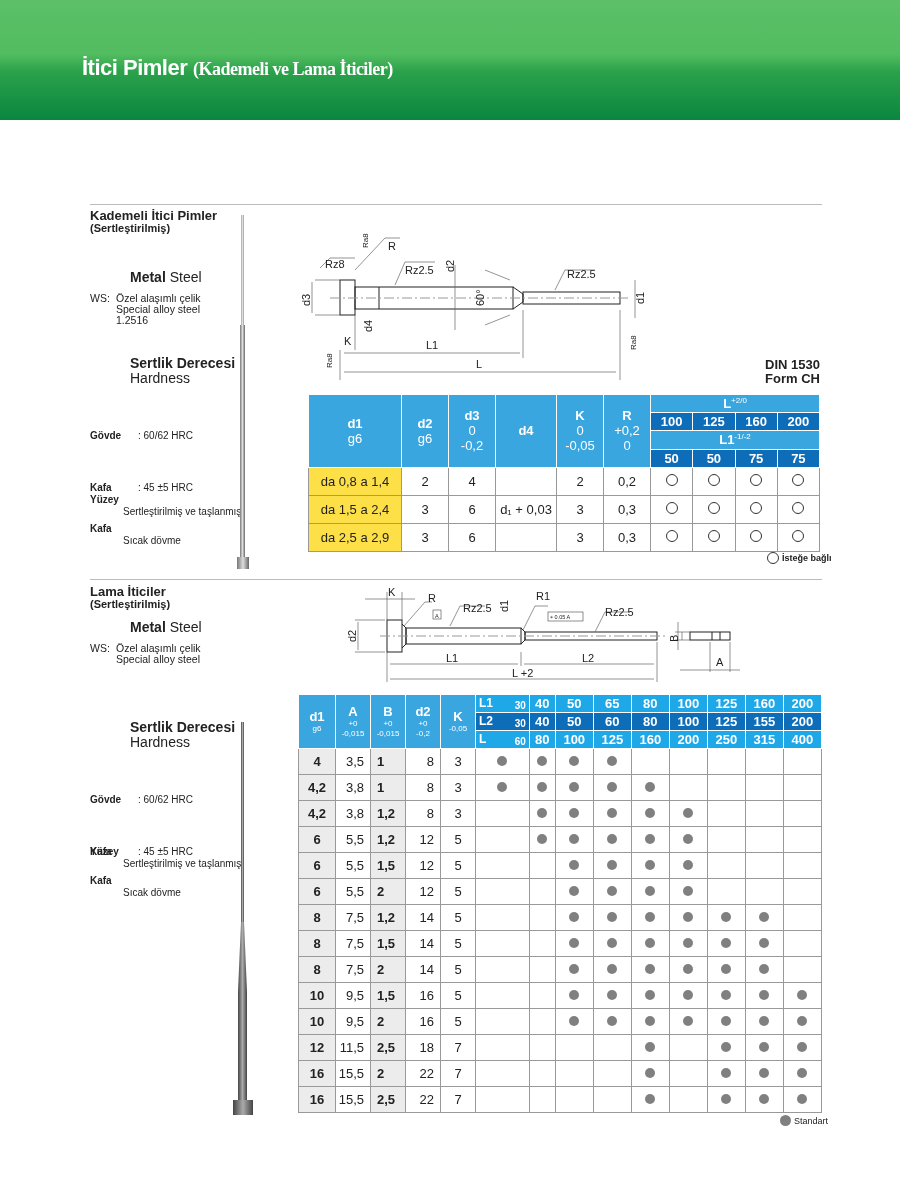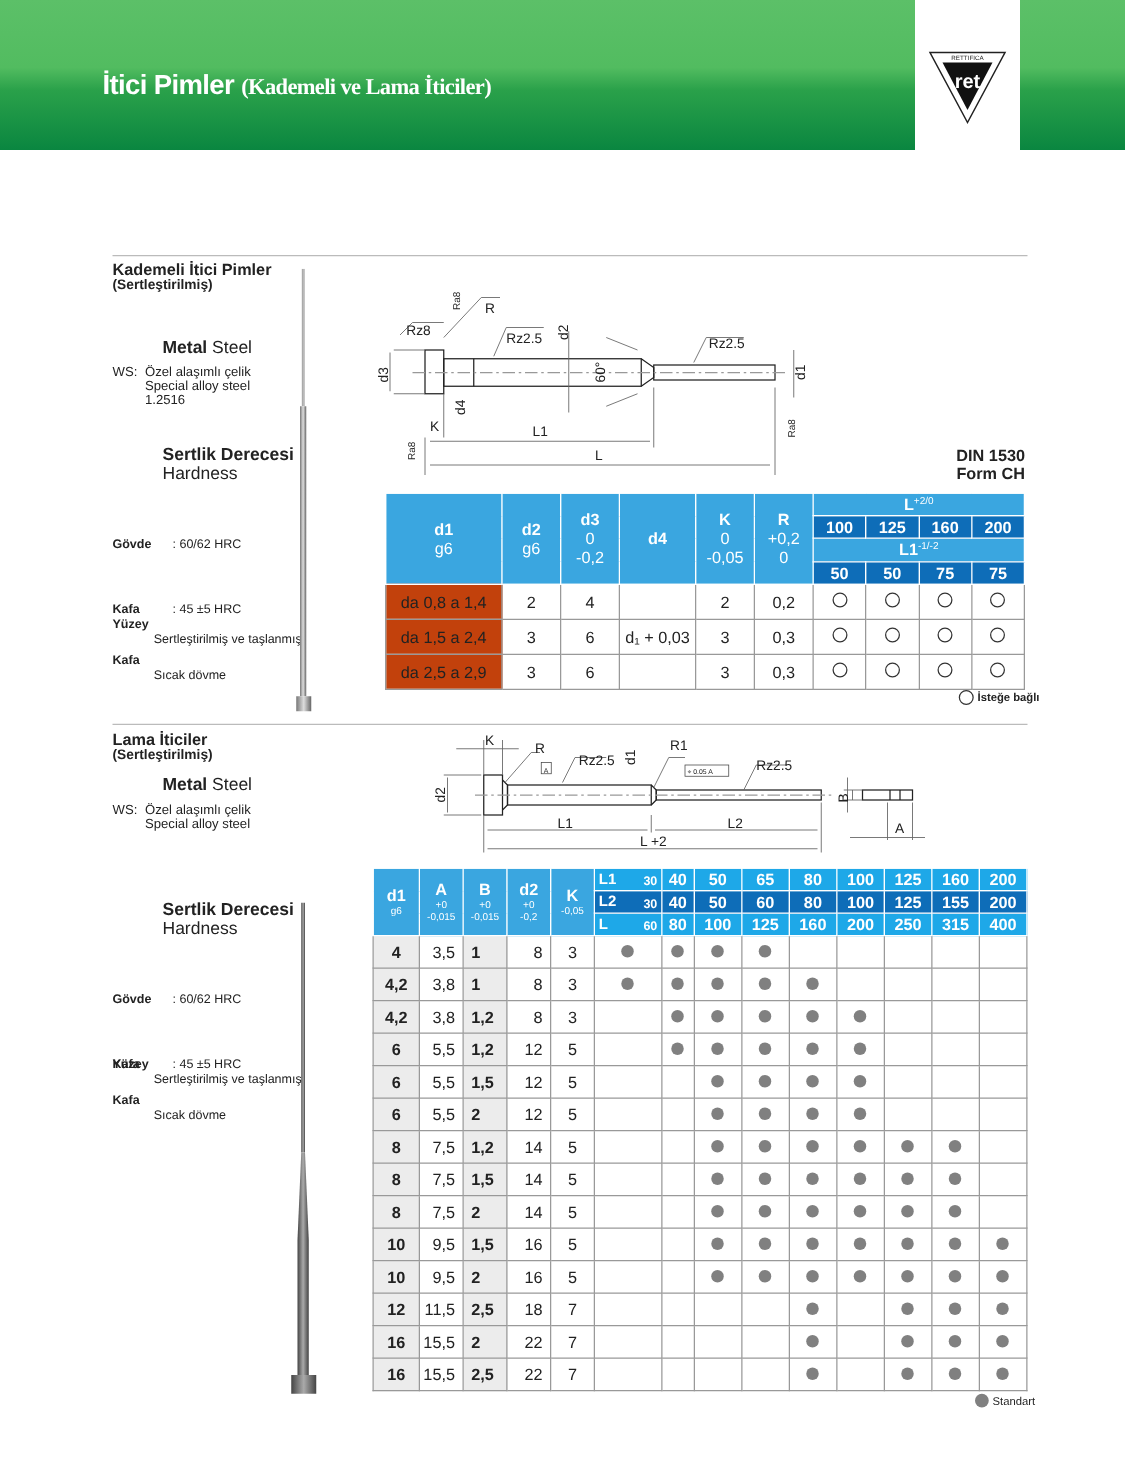--- a/index.html
+++ b/index.html
@@ -19,49 +19,41 @@
   .side .val{font-size:10px;}
   .side .sm{font-size:10px;line-height:11px;margin-left:33px;}
   .ws{display:flex;font-size:10.5px;line-height:11px;}
   .ws .k{width:26px;}
   .pin{position:absolute;}
   table{border-collapse:collapse;position:absolute;}
   .t1 td,.t1 th{border:1px solid #999;text-align:center;font-size:13px;}
   .t1 th{background:#3aa6e0;color:#fff;font-weight:bold;border-color:#fff;}
   .t1 th.dk{background:#0e6db8;}
   .t1 .thsub{font-weight:normal;font-size:13px;}
-  .t1 td.first{background:#c2410c;}
+  .t1 td.first{background:#fde047;}
   .circle{display:inline-block;width:10px;height:10px;border:1px solid #333;border-radius:50%;}
   .t2 td,.t2 th{border:1px solid #999;text-align:center;font-size:13px;padding:0;}
   .t2 th{background:#3aa6e0;color:#fff;font-weight:bold;border-color:#fff;}
   .t2 th.dk{background:#0e6db8;}
   .t2 th.lt{background:#1ea8e8;}
   .t2 td.first{background:#ececec;font-weight:bold;}
   .t2 td.bcol{background:#ececec;font-weight:bold;text-align:left;padding-left:6px;}
   .dot{display:inline-block;width:10px;height:10px;border-radius:50%;background:#808080;}
   .tol{font-size:8px;font-weight:normal;line-height:10px;}
   .legend{position:absolute;font-size:9px;display:flex;align-items:center;gap:3px;}
   .din{position:absolute;right:80px;top:358px;text-align:right;font-weight:bold;font-size:13px;line-height:14px;}
   svg text{font-family:"Liberation Sans",sans-serif;}
 </style>
 </head>
 <body>
 
 <div class="header">
   <div class="header-title">
     <span>İtici Pimler</span>
     <span class="sub">(Kademeli ve Lama İticiler)</span>
-  </div>
-  <div class="logo-box">
-    <svg width="64" height="60" viewBox="0 0 64 60">
-      <polygon points="2,2 62,2 32,58" fill="#fff" stroke="#222" stroke-width="1.2"></polygon>
-      <polygon points="12,10 52,10 32,48" fill="#111"></polygon>
-      <text x="32" y="8" font-size="5" text-anchor="middle" fill="#222">RETTIFICA</text>
-      <text x="32" y="30" font-size="16" font-weight="bold" text-anchor="middle" fill="#fff">ret</text>
-    </svg>
   </div>
 </div>
 
 <div class="rule" style="top:204px;"></div>
 
 <div class="side" style="top:209px;">
   <div class="h">Kademeli İtici Pimler</div>
   <div class="h2">(Sertleştirilmiş)</div>
   <div class="big" style="margin-top:36px;">
     <b>Metal</b> <span>Steel</span>

